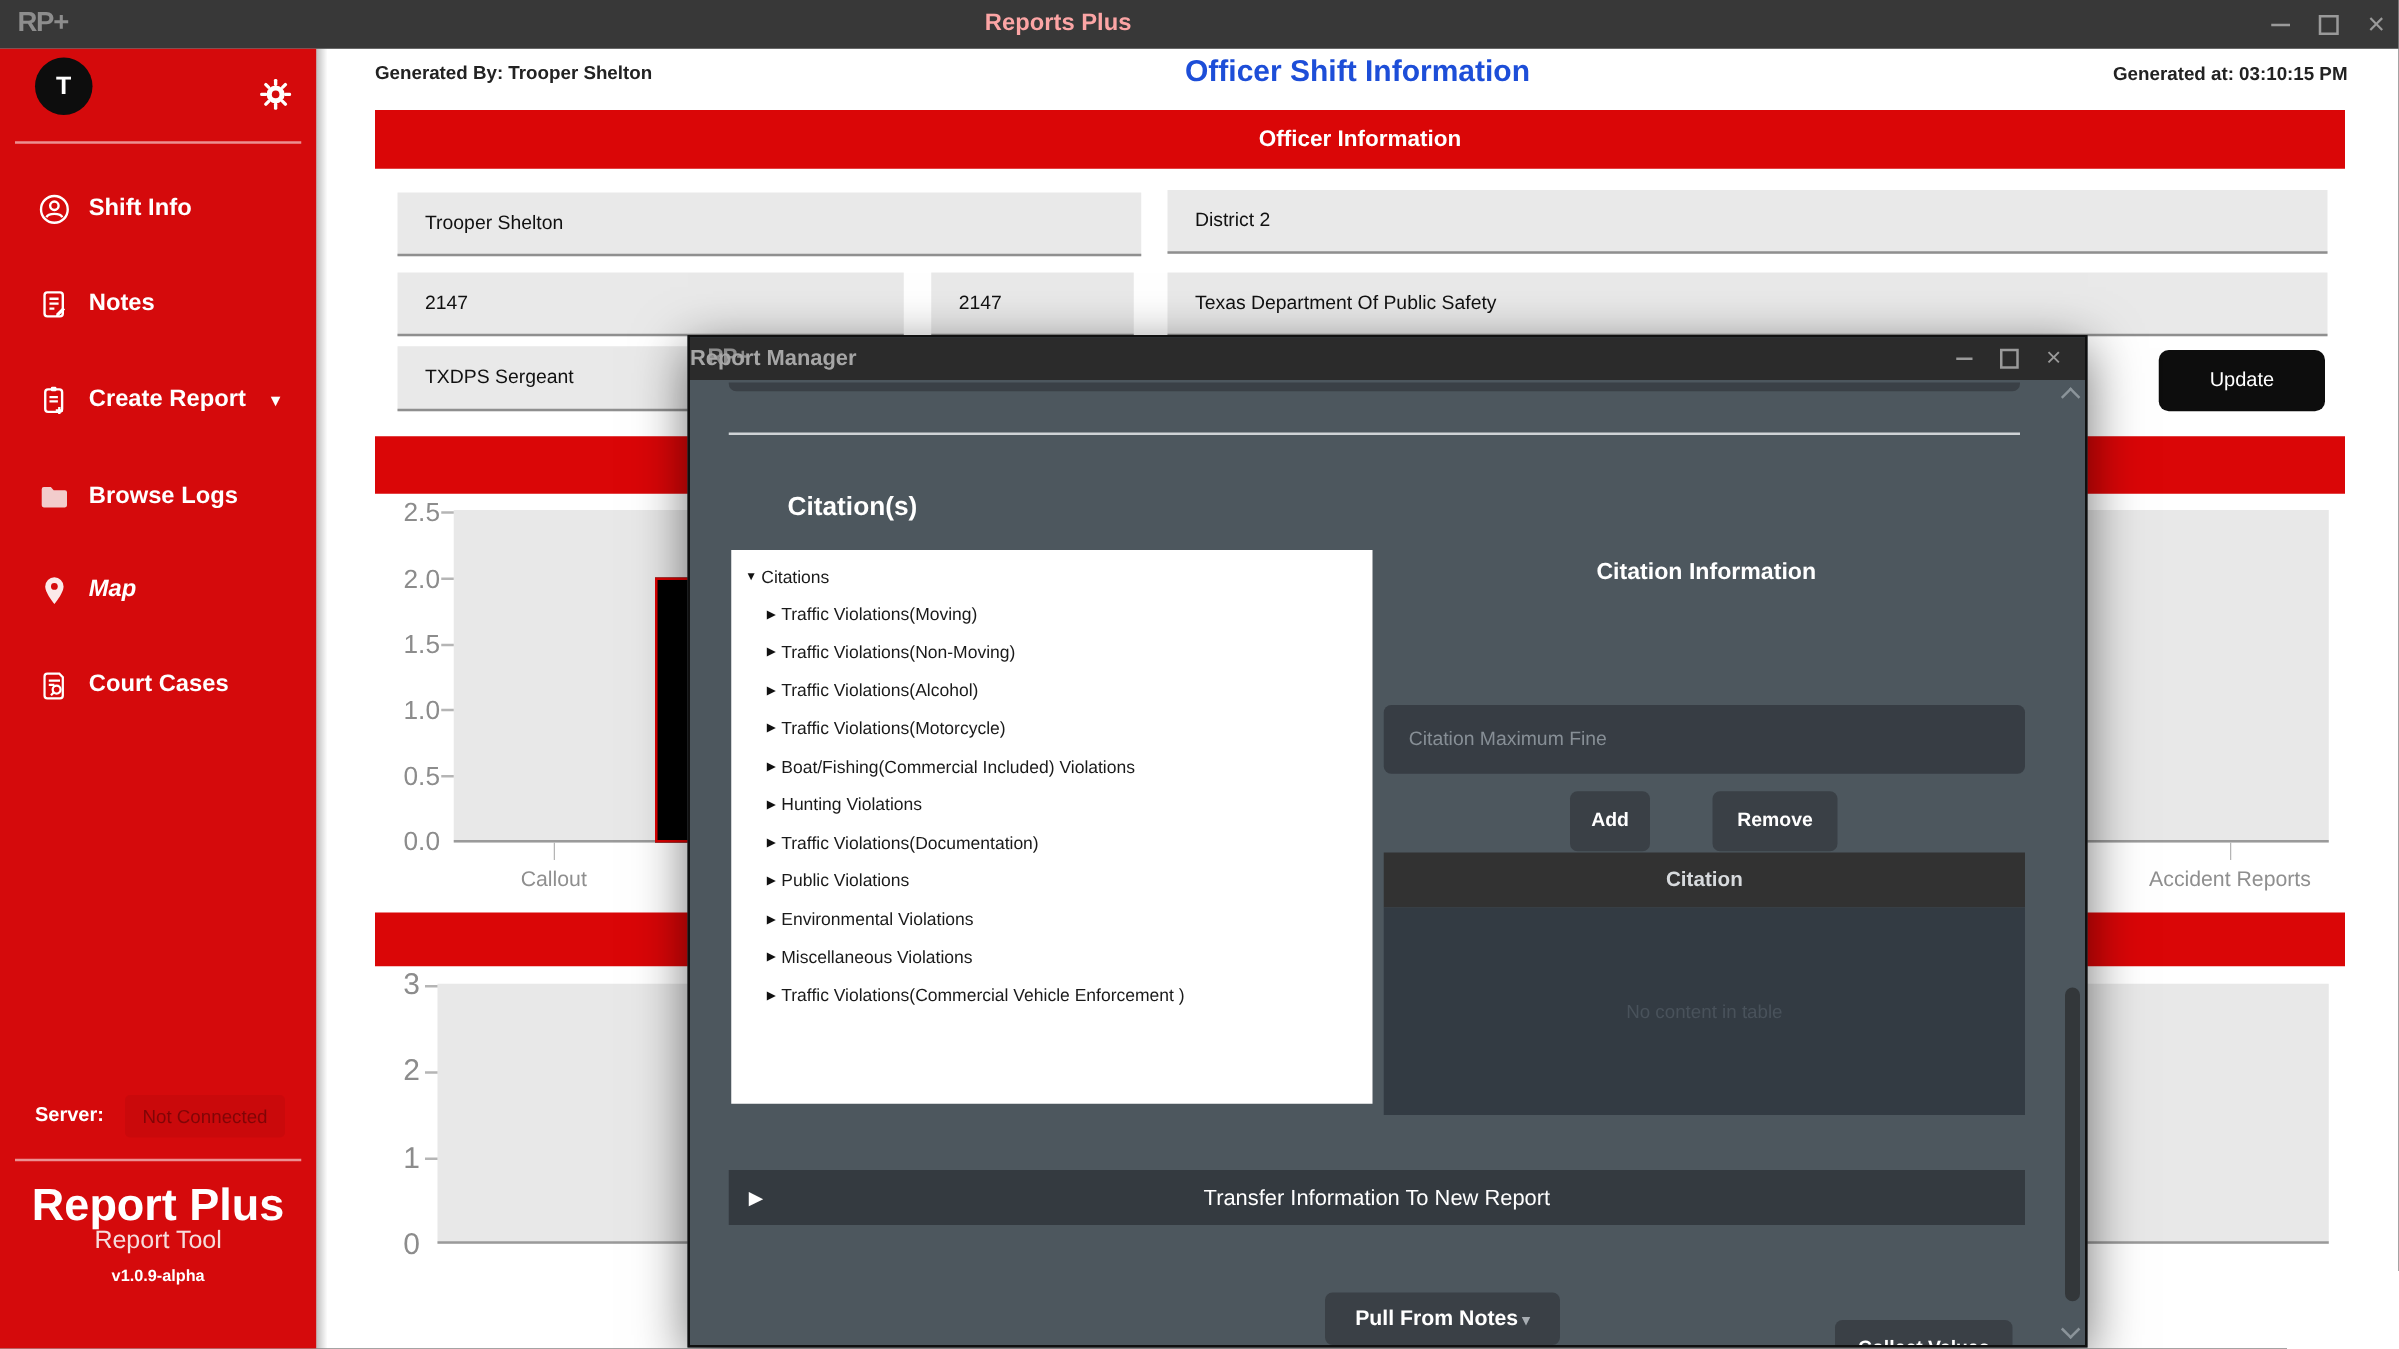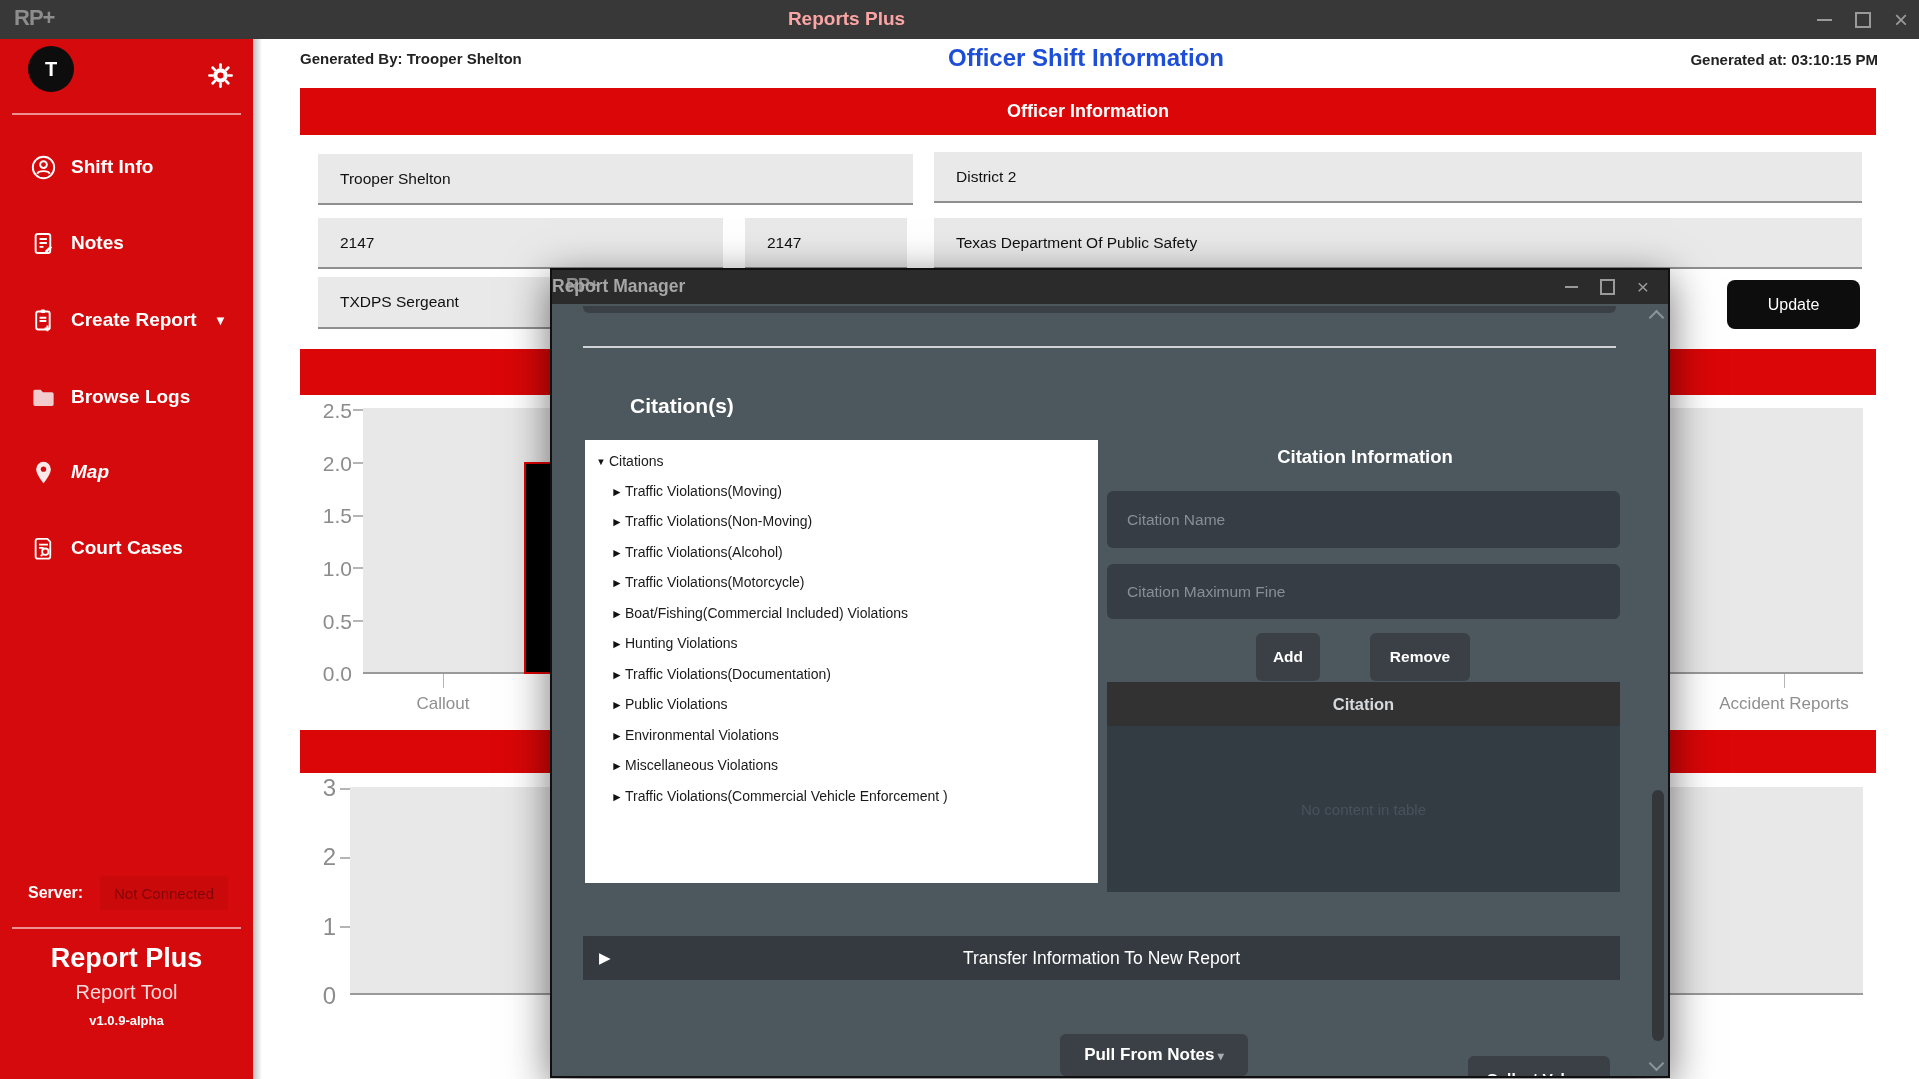--- a/index.html
+++ b/index.html
@@ -25,21 +25,21 @@
           color:#fff;font-weight:bold;font-size:20px;display:flex;align-items:center;justify-content:center;}
   .gear{left:207px;top:62px;width:27px;height:27px;}
   .side-div{left:12px;width:229px;height:2px;background:rgba(255,255,255,0.55);}
   .nav{height:32px;display:flex;align-items:center;color:#fff;cursor:default;}
   .nav .ic{position:absolute;left:30px;width:27px;height:27px;}
   .nav .lbl{position:absolute;left:71px;font-size:19px;font-weight:600;white-space:nowrap;}
   .nav .caret{position:absolute;left:214px;font-size:13px;color:#fff;}
   .server-label{left:28px;top:884px;font-size:16px;font-weight:bold;color:#fff;}
   .server-status{left:100px;top:876px;width:128px;height:34px;border-radius:4px;background:rgba(0,0,0,0.05);
      color:rgba(40,0,0,0.45);font-size:15px;display:flex;align-items:center;justify-content:center;}
-  .brand-title{left:0;top:943px;width:253px;text-align:center;font-size:27px;font-weight:bold;color:#fff;}
+  .brand-title{left:0;top:943px;width:253px;text-align:center;font-size:36px;font-weight:bold;color:#fff;}
   .brand-sub{left:0;top:981px;width:253px;text-align:center;font-size:20px;color:#f6dcdc;}
   .brand-ver{left:0;top:1013px;width:253px;text-align:center;font-size:13px;font-weight:bold;color:#fff;}
 
   
   .gen-by{left:300px;top:50px;font-size:15px;font-weight:bold;color:#222;}
   .page-title{left:253px;top:44px;width:1666px;text-align:center;font-size:24px;font-weight:bold;color:#1d4ed8;}
   .gen-at{left:1478px;top:51px;width:400px;text-align:right;font-size:15px;font-weight:bold;color:#222;}
 
   .banner{background:#da0607;color:#fff;display:flex;align-items:center;justify-content:center;
           font-size:18px;font-weight:bold;}
@@ -307,21 +307,20 @@
           <span class="tri">▶</span>
           <span>Miscellaneous Violations</span>
         </div>
       <div class="tree-row" style="top:341px;left:24px;">
           <span class="tri">▶</span>
           <span>Traffic Violations(Commercial Vehicle Enforcement )</span>
         </div>
     </div>
 
     <div class="a rp-title">Citation Information</div>
-    <input class="m-input" style="top: 221px;" placeholder="Citation Name">
     <input class="m-input" style="top: 294px; height: 55px;" placeholder="Citation Maximum Fine">
     <button class="m-btn" style="left:704px;top:363px;width:64px;height:48px;">Add</button>
     <button class="m-btn" style="left:818px;top:363px;width:100px;height:48px;">Remove</button>
     <div class="a tbl-head">
         <span>Citation</span>
       </div>
     <div class="a tbl-body">
       <span class="tbl-empty">No content in table</span>
     </div>
 

